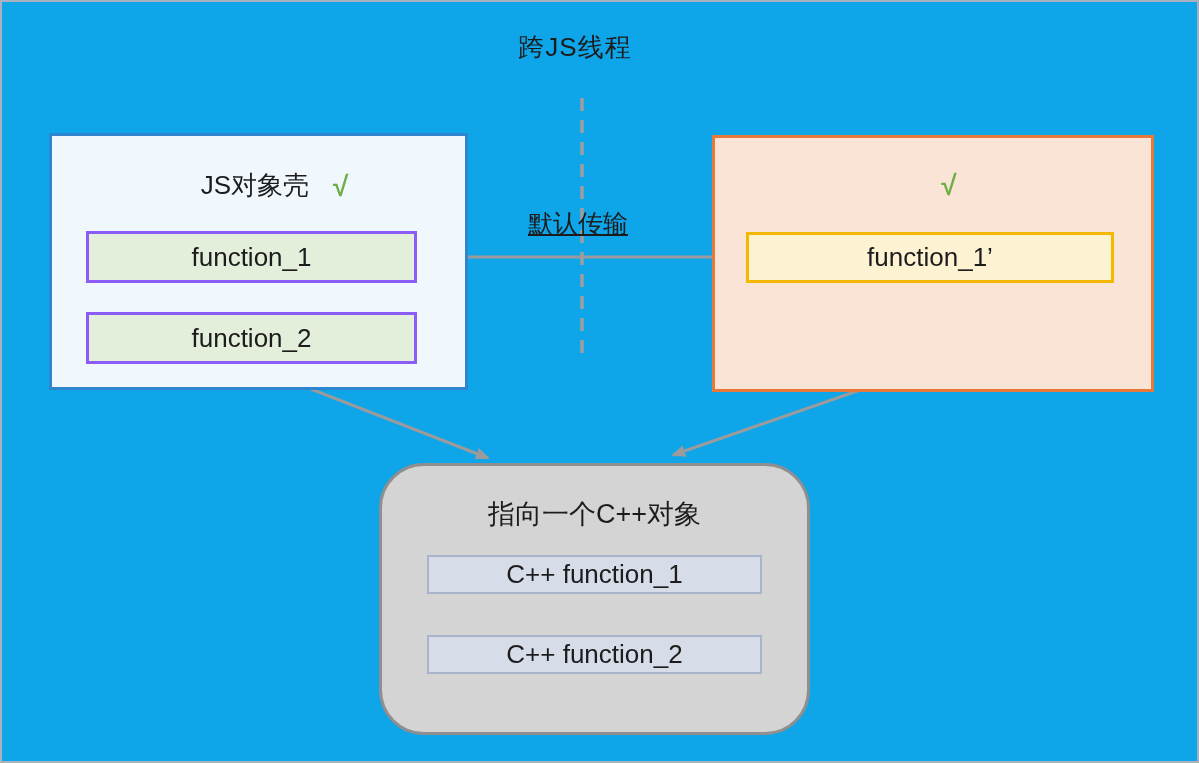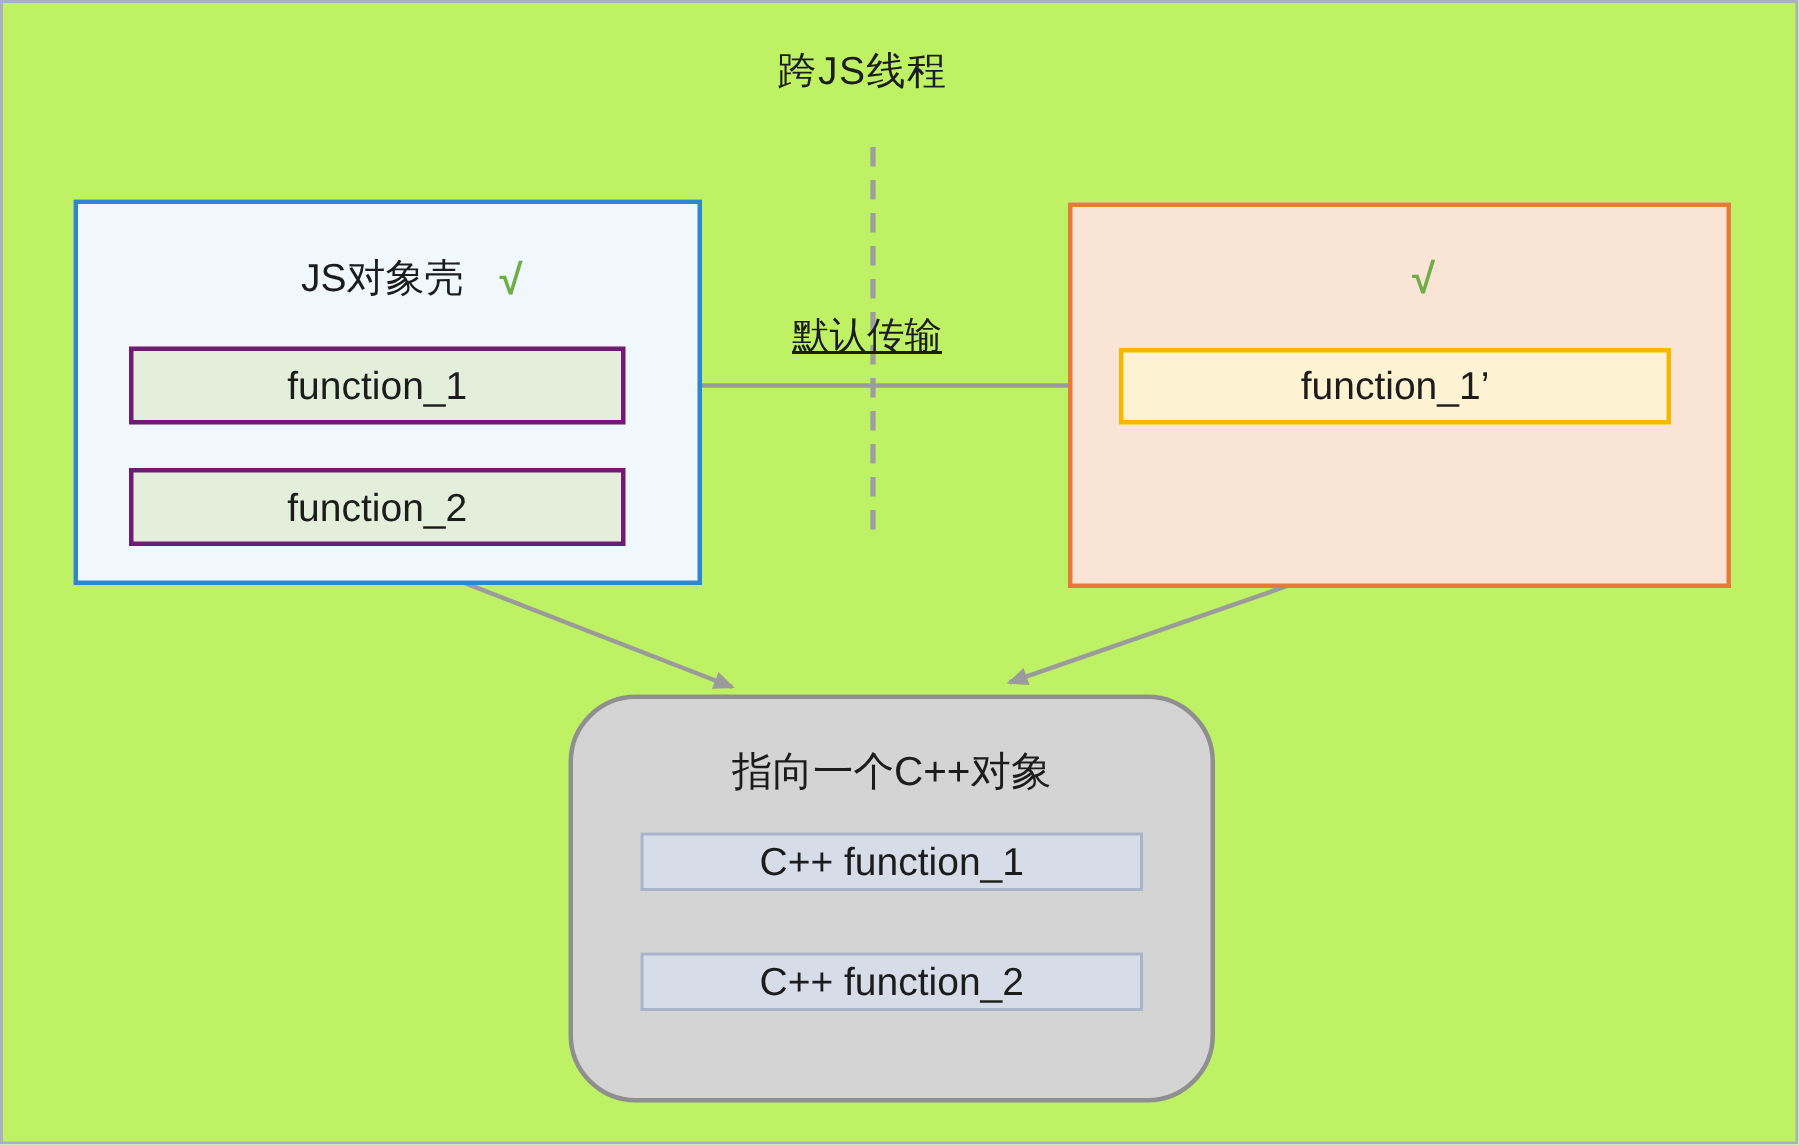--- a/index.html
+++ b/index.html
@@ -1,20 +1,20 @@
 <!DOCTYPE html>
 <html><head>
 <meta charset="utf-8">
 <style>
   html,body { margin:0; padding:0; background:#fff; }
   .page {
     position:relative;
     width:1195px; height:759px;
     border:2px solid #a9b0bf;
-    background:#bef264;
+    background:#0ea5e9;
     font-family:"Liberation Sans","DejaVu Sans",sans-serif;
     color:#1c1c1c;
     overflow:hidden;
   }
   .abs { position:absolute; }
   .diagram-title {
     left:458px; top:28px; width:230px;
     text-align:center; font-size:26px; letter-spacing:1px;
   }
   svg.connectors { left:0; top:0; width:1199px; height:763px; pointer-events:none; }
@@ -39,21 +39,21 @@
   }
   .check {
     font-weight:bold; font-size:28px; color:#6fad47;
   }
   .node {
     box-sizing:border-box; display:flex; align-items:center; justify-content:center;
     font-size:26px;
   }
   .green-node {
     left:84px; width:331px; height:52px;
-    border:3px solid #701a75; background:#e3efda;
+    border:3px solid #8b5cf6; background:#e3efda;
   }
   .g1 { top:229px; } .g2 { top:310px; }
   .yellow-node {
     left:744px; width:368px; height:51px;
     border:3px solid #f5b800; background:#fdf3d2;
   }
   .y1 { top:230px; } .y2 { top:310px; }
   .cpp-box {
     left:377px; top:461px; width:431px; height:272px;
     box-sizing:border-box; border:3px solid #8f8f8f; border-radius:45px;

